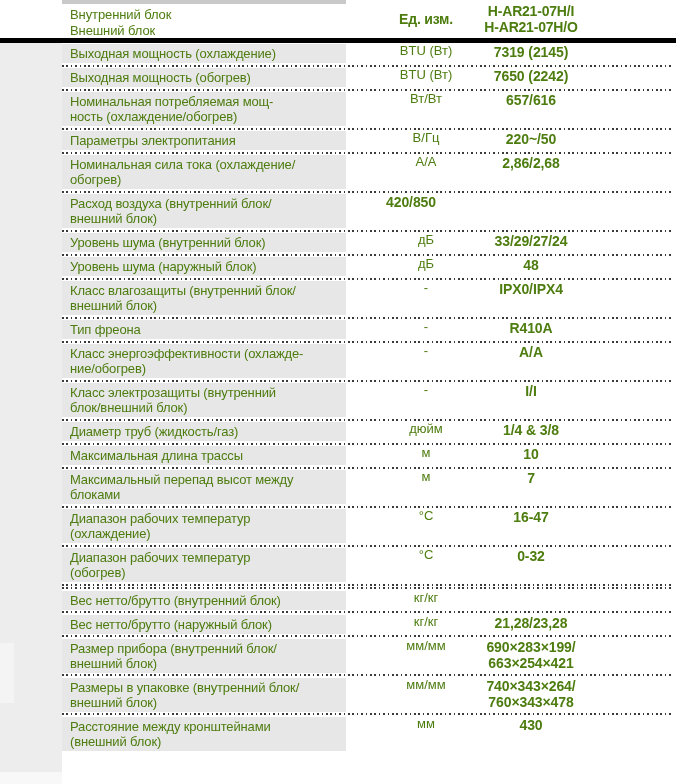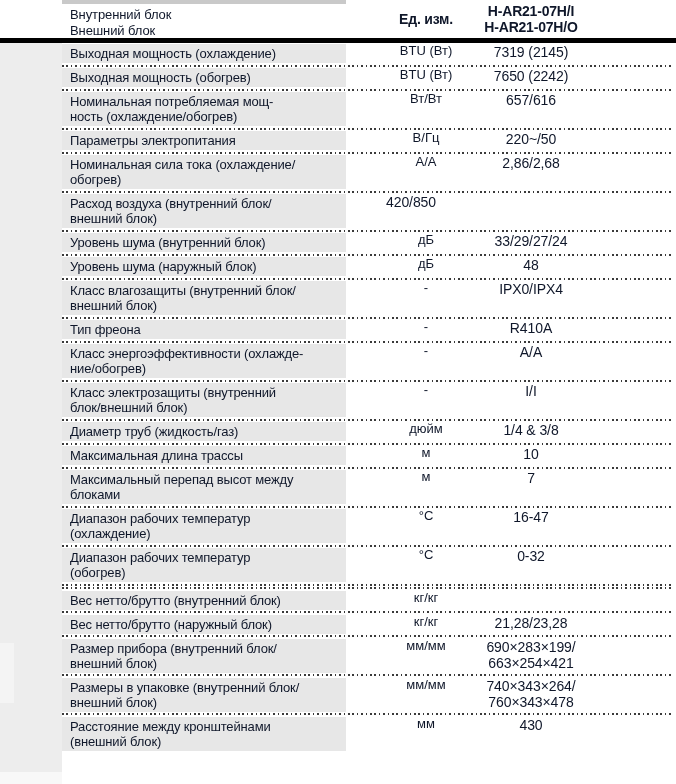--- a/index.html
+++ b/index.html
@@ -5,21 +5,21 @@
   * { margin: 0; padding: 0; box-sizing: border-box; }
   html, body { background: #ffffff; }
   body { width: 676px; }
 
   .page {
     position: relative;
     width: 676px;
     height: 784px;
     background: #ffffff;
     font-family: "Liberation Sans", sans-serif;
-    color: #0f172a;
+    color: #4d7c0f;
     overflow: hidden;
   }
 
   
   .left-margin {
     position: absolute;
     left: 0; top: 43px;
     width: 62px; height: 741px;
     background: #ededed;
   }
@@ -106,20 +106,21 @@
   .unt {
     font-size: 13px;
     line-height: 14px;
     white-space: pre-line;
   }
   .val {
     font-size: 14px;
     line-height: 16px;
     white-space: pre-line;
     letter-spacing: -0.1px;
+    font-weight: bold;
   }
 
   .sep {
     height: 2px;
     margin: 1.5px 0;
     background: repeating-linear-gradient(90deg,
       #3a3a3a 0, #3a3a3a 1.6px,
       transparent 1.6px, transparent 4.4px);
   }
   .trow:last-child .sep { display: none; }

